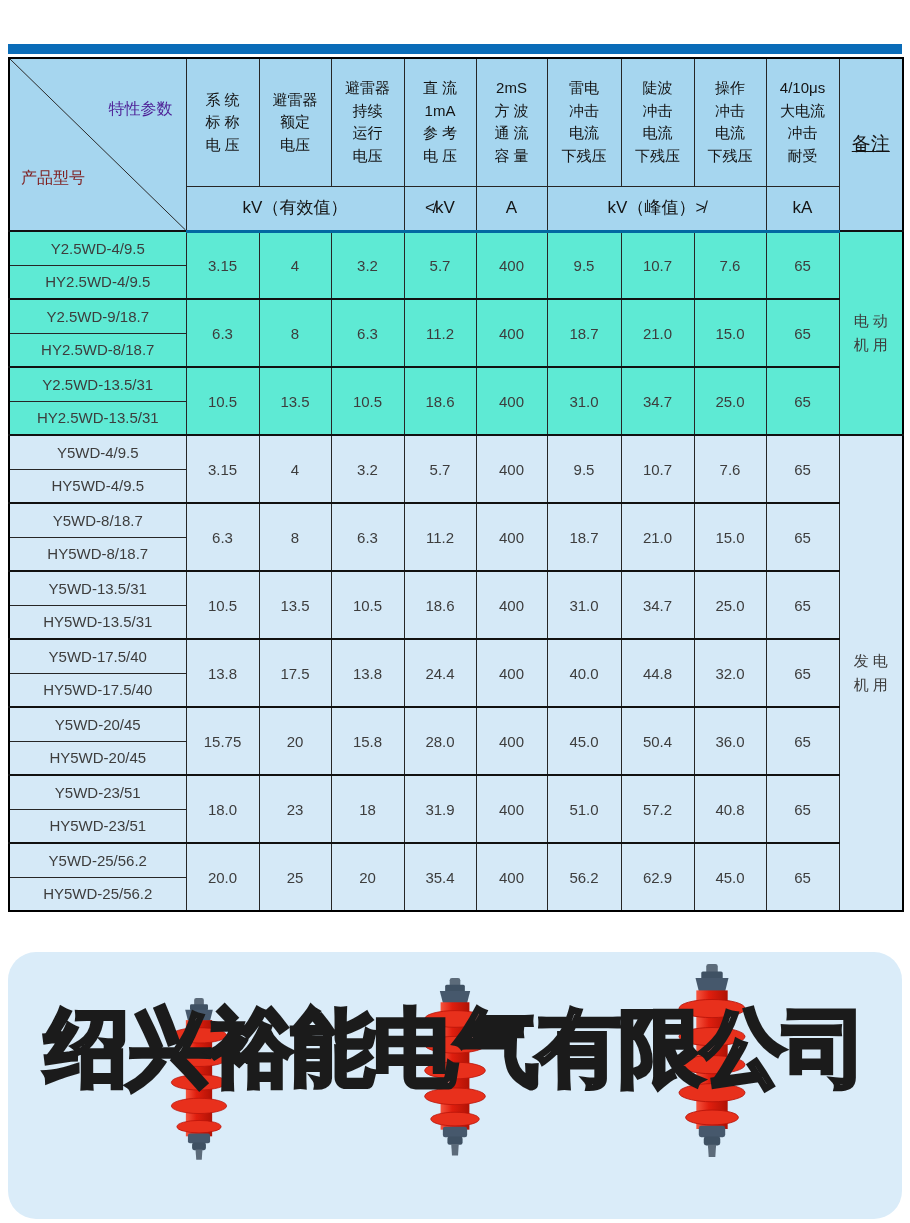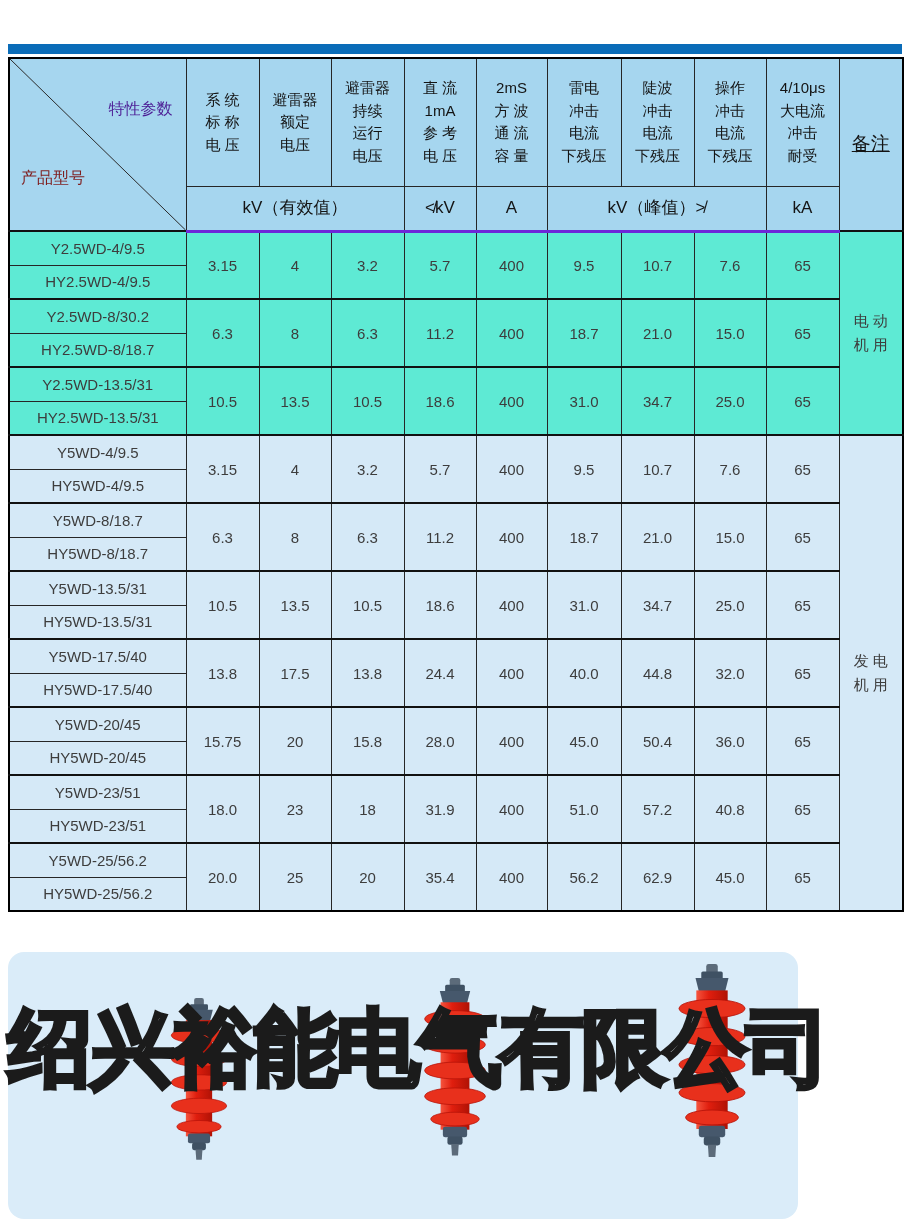--- a/index.html
+++ b/index.html
@@ -27,43 +27,43 @@
   .spec th, .spec td {
     border:1px solid #262626; text-align:center; vertical-align:middle;
     padding:0; overflow:hidden;
   }
   .spec thead th {
     background:#a6d6ef; font-weight:normal; color:#141414;
     font-size:15px; line-height:1.5;
   }
   .spec thead tr.params { height:128px; }
   .spec thead tr.units  { height:45px; }
-  .spec thead tr.units th { font-size:17px; border-bottom:3px solid #6d28d9; }
+  .spec thead tr.units th { font-size:17px; border-bottom:3px solid #0369a1; }
   .spec thead th.remark-head { font-size:19px;text-decoration:underline; }
   .preline { white-space:pre-line; }
 
   .spec tbody tr { height:34px; }
   .spec tbody td { font-size:15px; color:#3d3d3d; }
   .sec1 td { background:#5eead4; }
   .sec2 td { background:#d5e9f7; }
   .group-start td { border-top:2px solid #111; }
   .model-top   { border-bottom:1px solid #93a7b4; }
   .model-bottom{ border-top:1px solid #93a7b4; }
   .remark-cell { font-size:16px; line-height:1.6; color:#2b2b2b;margin-top:9px; }
 
   
   th.corner { position:relative; background:#a6d6ef; }
   .corner .diag { position:absolute; left:0; top:0; width:100%; height:100%; display:block; }
   .corner-param { position:absolute; right:13px; top:38px;  font-size:16px; color:#4c1d95; }
   .corner-model { position:absolute; left:11px;  bottom:40px; font-size:16px; color:#7f1d1d; }
 
   
   .footer-box {
-    position:absolute; left:8px; top:952px; width:790px; height:267px;
-    background:#daecf9; border-radius:16px;
+    position:absolute; left:8px; top:952px; width:894px; height:267px;
+    background:#daecf9; border-radius:28px;
   }
   .watermark {
     position:absolute; left:0; top:54px; width:100%; text-align:center;
     font-size:84px; font-weight:bold; line-height:1; white-space:nowrap;
     color:rgba(255,255,255,0.5);
     -webkit-text-stroke:4px #1b1b1b;
     letter-spacing:-2px; z-index:3;
   }
   .arrester { position:absolute; z-index:2; }
   .arr-left  { left:148px; top:46px; width:86px;  height:166px; }
@@ -157,21 +157,21 @@
           <td class="value-cell" rowspan="2">10.7</td>
           <td class="value-cell" rowspan="2">7.6</td>
           <td class="value-cell" rowspan="2">65</td>
           <td class="remark-cell preline" rowspan="6">电 动
 机 用</td>
         </tr>
         <tr class="sec1">
           <td class="model-cell model-bottom">HY2.5WD-4/9.5</td>
         </tr>
         <tr class="sec1 group-start">
-          <td class="model-cell model-top">Y2.5WD-8/30.2</td>
+          <td class="model-cell model-top">Y2.5WD-9/18.7</td>
           <td class="value-cell" rowspan="2">6.3</td>
           <td class="value-cell" rowspan="2">8</td>
           <td class="value-cell" rowspan="2">6.3</td>
           <td class="value-cell" rowspan="2">11.2</td>
           <td class="value-cell" rowspan="2">400</td>
           <td class="value-cell" rowspan="2">18.7</td>
           <td class="value-cell" rowspan="2">21.0</td>
           <td class="value-cell" rowspan="2">15.0</td>
           <td class="value-cell" rowspan="2">65</td>
         </tr>

